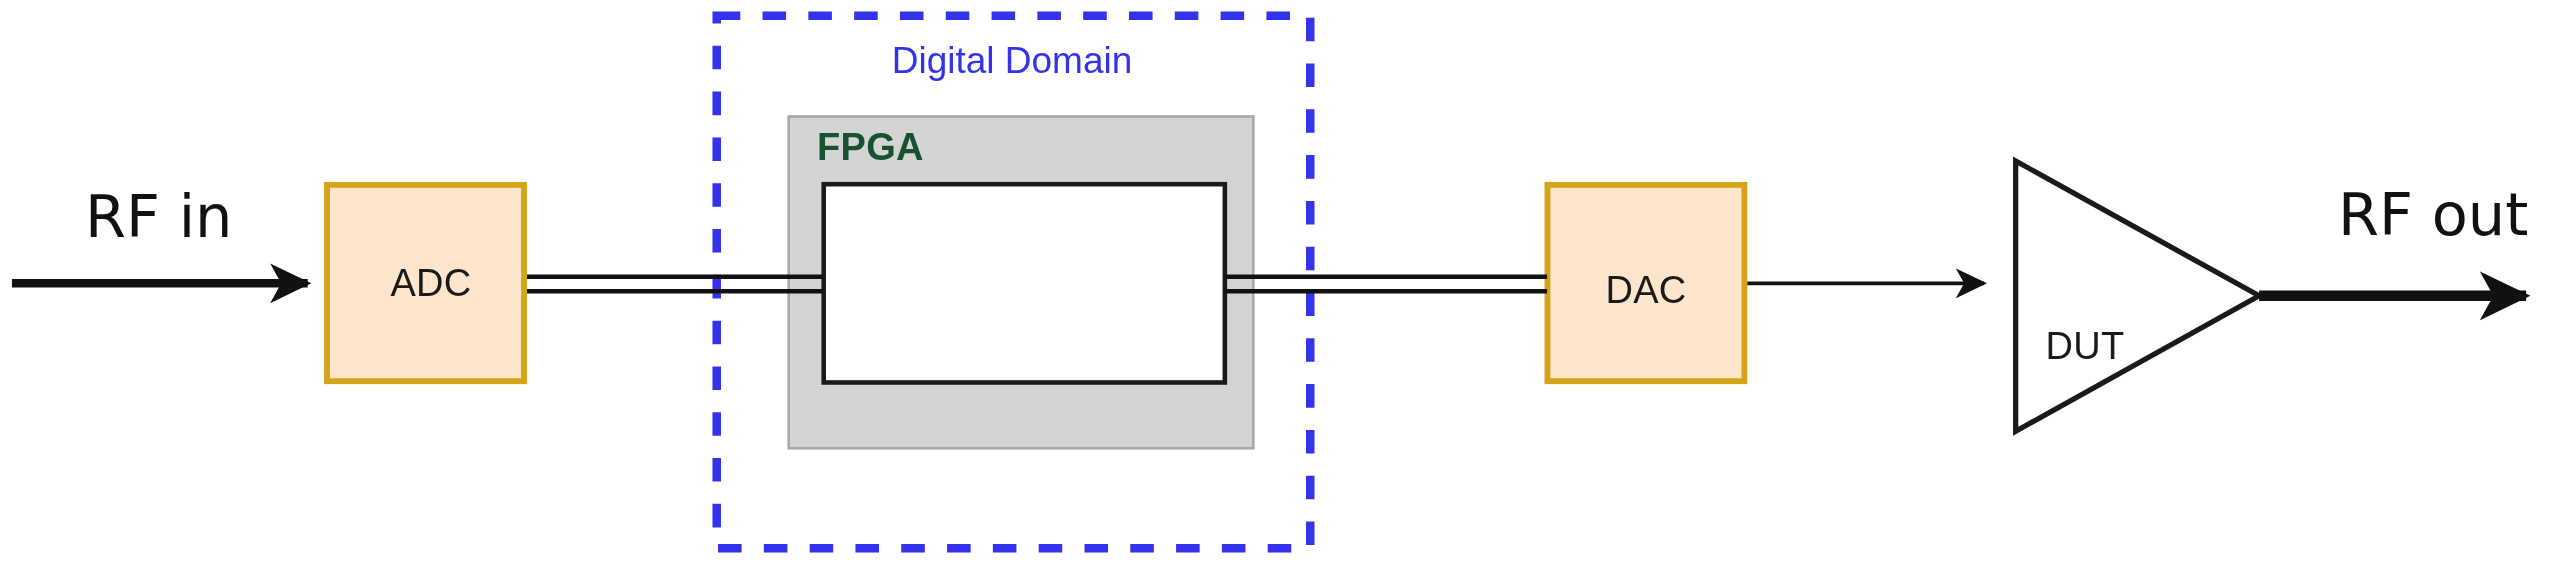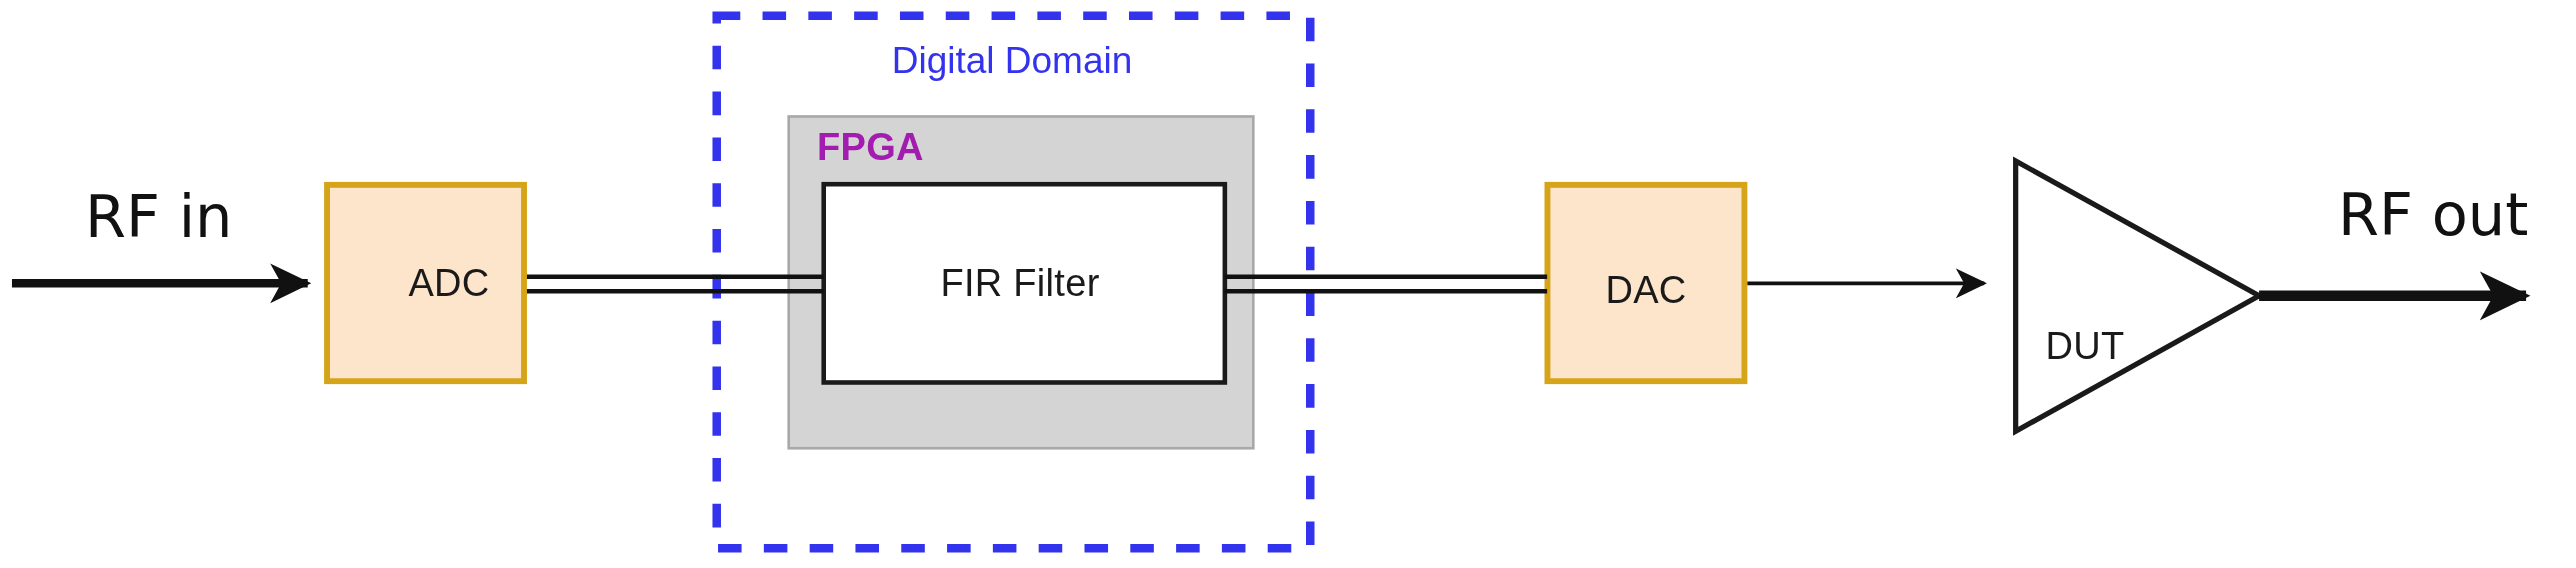--- a/index.html
+++ b/index.html
@@ -44,21 +44,21 @@
     font-family: "DejaVu Sans", sans-serif;
     font-size: 59px;
     font-weight: 400;
     color: #111111;
     letter-spacing: 0px;
   }
   .fpga-label {
     font-family: "Liberation Sans", sans-serif;
     font-size: 38px;
     font-weight: 700;
-    color: #a21caf;
+    color: #14532d;
     letter-spacing: 0.3px;
   }
   .domain-label {
     font-family: "Liberation Sans", sans-serif;
     font-size: 37px;
     font-weight: 400;
     letter-spacing: 0px;
   }
   .centered {
     transform: translate(-50%, -50%);
@@ -105,27 +105,26 @@
     </g>
 
     <line x1="2670" y1="433" x2="3032" y2="433" stroke="#111111" stroke-width="6" marker-end="url(#arrow-small)"></line>
 
     <line x1="3452" y1="452" x2="3860" y2="452" stroke="#111111" stroke-width="16" marker-end="url(#arrow-large)"></line>
 
   </svg>
 
   <div class="lbl io-label" style="left:85px; top:187px;">RF in</div>
 
-  <div class="lbl port-label centered" style="left:449px; top:283px;text-align:center;">ADC</div>
+  <div class="lbl port-label centered" style="left:431px; top:283px;text-align:center;">ADC</div>
 
   <div class="lbl domain-label centered" style="left:1012px; top:60px; color:#3333EE;">Digital Domain</div>
 
   <div class="lbl fpga-label" style="left:817px; top:128px;">FPGA</div>
 
-  <div class="lbl port-label centered" style="left:1020px; top:283px;">FIR Filter</div>
 
   <div class="lbl port-label centered" style="left:1646px; top:290px;">DAC</div>
 
   <div class="lbl port-label centered" style="left:2085px; top:298px;margin-top:48px;">DUT</div>
 
   <div class="lbl io-label" style="left:2338px; top:185px;">RF out</div>
 
 </div>
 
 

